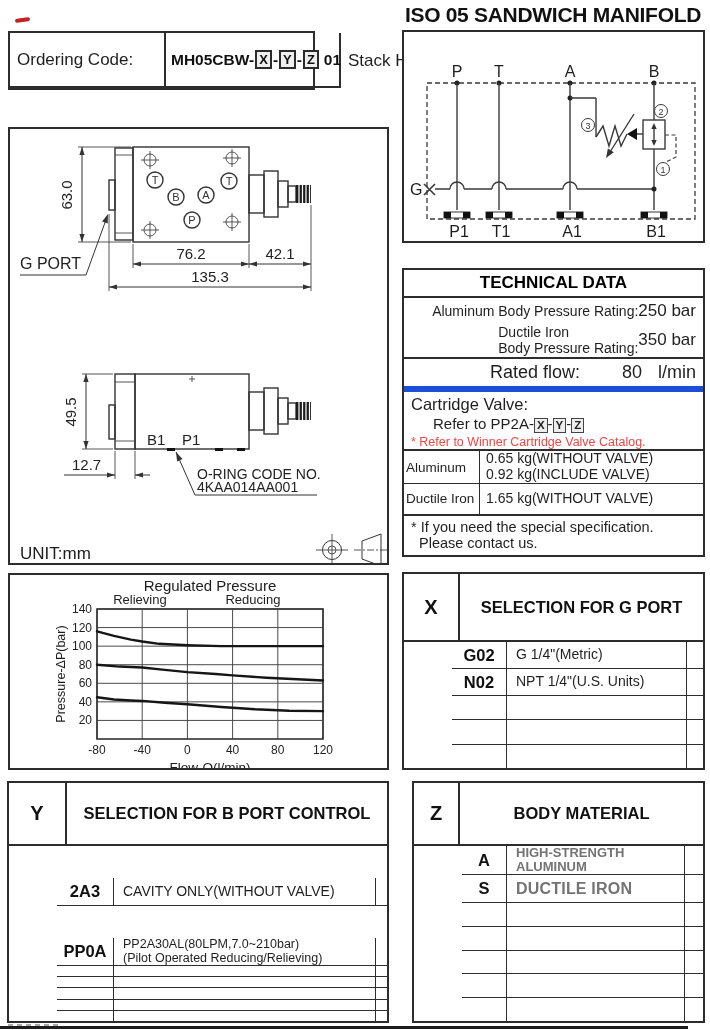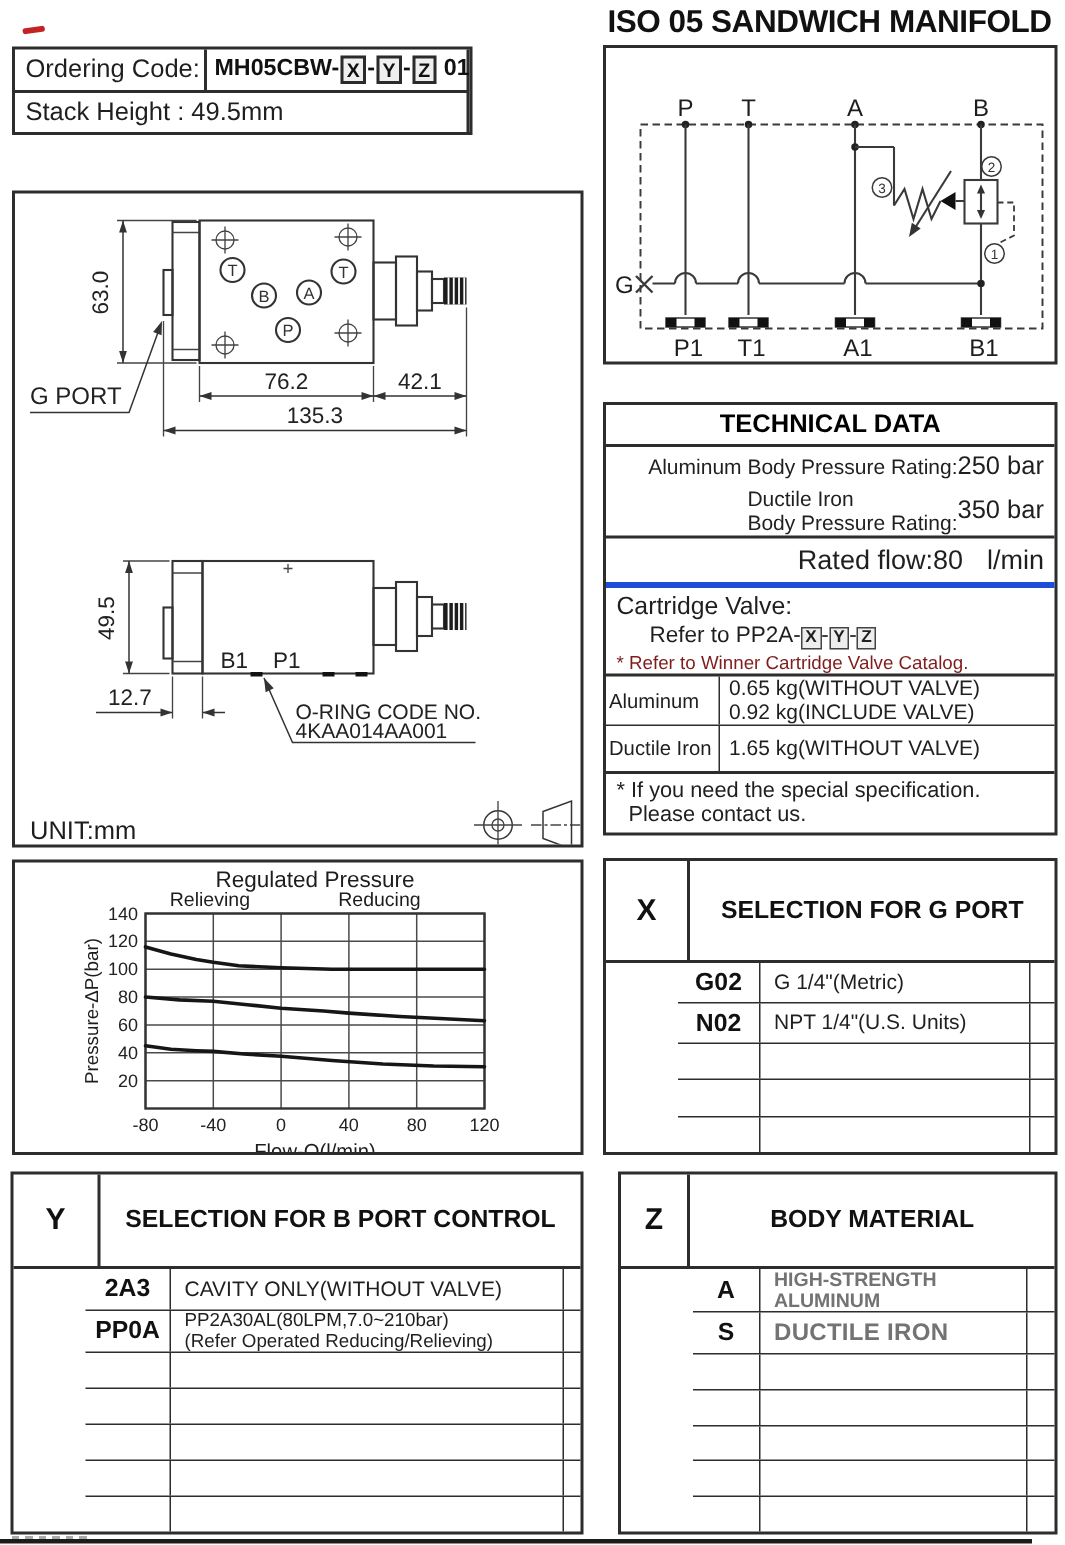--- a/index.html
+++ b/index.html
@@ -11,48 +11,48 @@
   .logo-mark{position:absolute;left:15px;top:18px;width:15px;height:4px;background:#c22323;transform:rotate(-8deg);border-radius:2px;}
   .footer-smudge{position:absolute;left:8px;top:1024px;width:50px;height:2px;
      background:repeating-linear-gradient(90deg,#aaa 0 5px,transparent 5px 9px);}
   .bottom-bar{position:absolute;left:0px;top:1026px;width:688px;height:3px;background:#1c1c1c;}
 
   
   .main-title{position:absolute;left:398px;top:1px;width:310px;height:27px;
     font-size:21px;font-weight:bold;color:#111;text-align:center;letter-spacing:-0.3px;line-height:27px;}
 
   
-  .box-ordering{left:8px;top:31px;width:307px;height:59px;display:flex;flex-direction:column;}
+  .box-ordering{left:8px;top:31px;width:307px;height:59px;display:flex;}
   .ord-row{display:flex;flex:1;align-items:center;font-size:17px;}
   .ord-row.first{border-bottom:2px solid #2d2d2d;}
   .ord-label{width:147px;padding-left:7px;border-right:2px solid #2d2d2d;align-self:stretch;display:flex;align-items:center;}
   .ord-code{width:168px;padding-left:5px;border-right:2px solid #2d2d2d;align-self:stretch;display:flex;align-items:center;font-weight:bold;font-size:15.5px;color:#111;}
   .ord-stack{width:312px;padding-left:7px;border-right:2px solid #2d2d2d;align-self:stretch;display:flex;align-items:center;}
   .ord-fill{flex:1;}
   .codebox{display:inline-block;border:2px solid #2b2b2b;background:#efefef;padding:0 2px;margin:0 1px;
     font-weight:bold;font-size:13px;line-height:15px;}
   .ord-suffix{margin-left:4px;}
 
   
   .box-tech{left:402px;top:268px;width:303px;height:289px;display:flex;flex-direction:column;}
   .td-header{height:27px;border-bottom:2px solid #2d2d2d;display:flex;align-items:center;justify-content:center;
      font-weight:bold;font-size:17px;color:#000000;}
   .td-row{display:flex;align-items:center;justify-content:flex-end;padding:0 7px;box-sizing:border-box;}
   .td-r1{height:26px;font-size:14px;}
   .td-r2{height:36px;font-size:14px;border-bottom:2px solid #2d2d2d;}
-  .td-r3{height:34px;border-bottom:4px solid #1d4ed8;font-size:18px;}
+  .td-r3{height:34px;border-bottom:6px solid #1d4ed8;font-size:18px;gap:42px;}
   .td-val{font-size:17px;white-space:nowrap;}
   .td-flowwrap{display:flex;align-items:center;}
   .td-flowval{font-size:18px;margin-right:16px;}
   .td-flowunit{font-size:18px;}
   .pre{white-space:pre-line;line-height:1.2;}
   .td-cart{height:58px;padding:3px 7px 0 7px;box-sizing:border-box;}
   .td-cart-l1{font-size:16.5px;}
   .td-cart-l2{font-size:15px;padding-left:22px;margin-top:1px;}
-  .td-cart-note{font-size:12.5px;margin-top:2px;color:#7f1d1d;}
+  .td-cart-note{font-size:12.5px;margin-top:2px;color:#ef4444;}
   .cartbox{display:inline-block;border:1.5px solid #444;background:#ededed;padding:0 2px;font-weight:bold;font-size:11.5px;line-height:13px;}
   .td-weights{height:68px;border-top:2px solid #2d2d2d;border-bottom:2px solid #2d2d2d;display:flex;flex-direction:column;box-sizing:border-box;}
   .wt-row{flex:1;display:flex;align-items:stretch;}
   .wt-row.first{border-bottom:1.5px solid #2d2d2d;}
   .wt-mat{width:73px;border-right:1.5px solid #2d2d2d;display:flex;align-items:center;padding-left:2px;font-size:13.5px;}
   .wt-vals{flex:1;display:flex;flex-direction:column;justify-content:center;padding-left:6px;font-size:14px;line-height:1.12;}
   .td-note{flex:1;padding:3px 7px;font-size:14.5px;line-height:1.15;}
   .td-note .l2{padding-left:8px;}
 
   
@@ -84,21 +84,21 @@
   .box-selx{left:402px;top:572px;width:303px;height:198px;}
   .box-selx .sel-header{height:66px;}
   .box-selx .sel-hcode,.box-selx .sel-code{width:54px;}
   .box-selx .sel-desc{width:170px;}
   .box-selx .sel-row.filled{min-height:26px;}
 
   .box-sely{left:7px;top:781px;width:382px;height:242px;}
   .box-sely .sel-header{height:61px;}
   .box-sely .sel-hcode,.box-sely .sel-code{width:56px;}
   .box-sely .sel-desc{width:252px;}
-  .box-sely .sel-row.filled{min-height:27px;}
+  .box-sely .sel-row.filled{min-height:27px;margin-top:32px;}
   .box-sely .sel-row:nth-child(2) .sel-desc{font-size:12.5px;}
 
   .box-selz{left:412px;top:781px;width:293px;height:242px;}
   .box-selz .sel-header{height:61px;}
   .box-selz .sel-hcode,.box-selz .sel-code{width:44px;}
   .box-selz .sel-desc{width:168px;font-weight:bold;color:#737373;}
   .box-selz .sel-row.filled{min-height:27px;}
   .box-selz .sel-row:nth-child(1) .sel-desc{font-size:13px;}
   .box-selz .sel-row:nth-child(2) .sel-desc{font-size:16px;letter-spacing:0.2px;}
 
@@ -453,21 +453,21 @@
     </div>
     <div class="sel-rows">
         <div class="sel-row filled">
           <div class="sel-code">2A3</div>
           <div class="sel-desc">CAVITY ONLY(WITHOUT VALVE)</div>
           <div class="sel-extra"></div>
         </div>
         <div class="sel-row filled">
           <div class="sel-code">PP0A</div>
           <div class="sel-desc">PP2A30AL(80LPM,7.0~210bar)
-(Refer Operated Reducing/Relieving)</div>
+(Pilot Operated Reducing/Relieving)</div>
           <div class="sel-extra"></div>
         </div>
         <div class="sel-row empty">
           <div class="sel-code"></div>
           <div class="sel-desc"></div>
           <div class="sel-extra"></div>
         </div>
         <div class="sel-row empty">
           <div class="sel-code"></div>
           <div class="sel-desc"></div>

